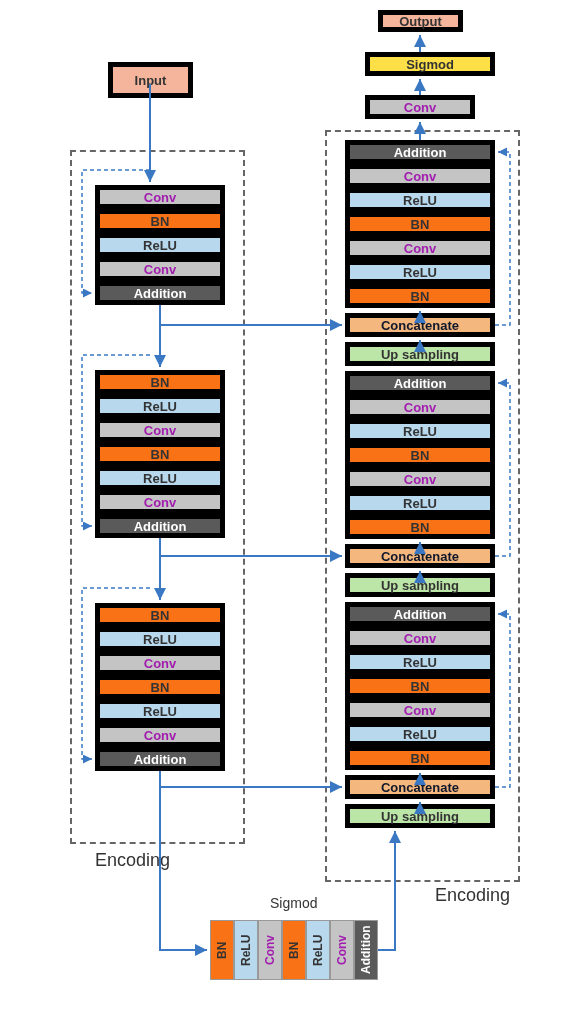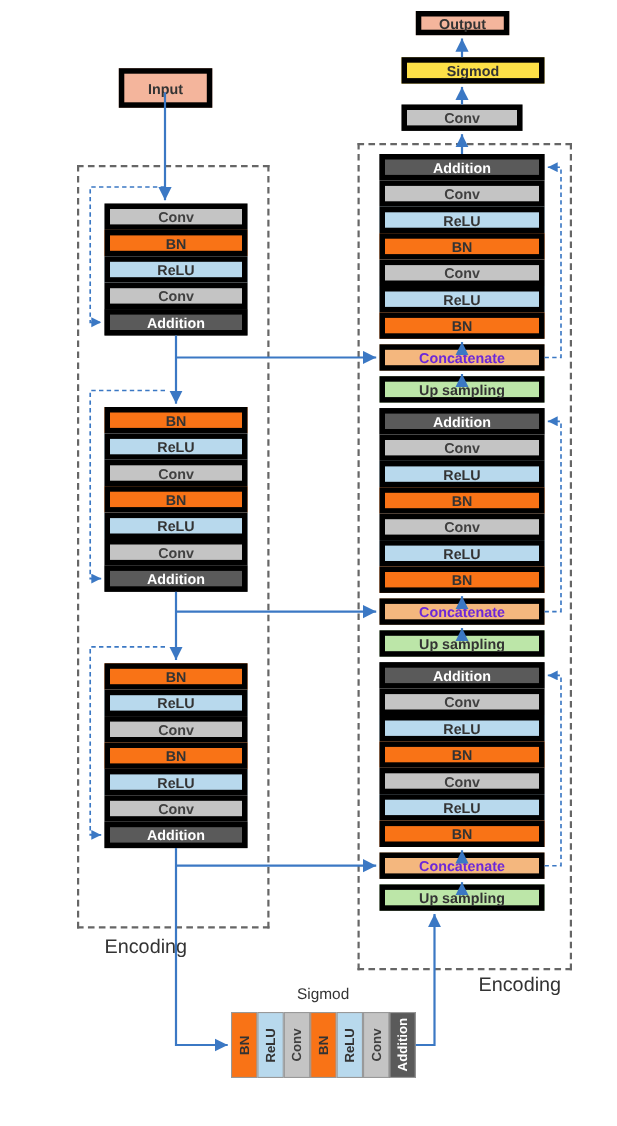--- a/index.html
+++ b/index.html
@@ -1,22 +1,22 @@
 <!DOCTYPE html>
 <html><head>
 <meta charset="utf-8">
 <style>
 *{box-sizing:border-box;margin:0;padding:0}
 body{font-family:'Segoe UI',Arial,sans-serif;background:#fff;width:561px;height:1024px;position:relative;overflow:hidden}
 .block{width:130px;height:24px;border:5px solid #000000;display:flex;align-items:center;justify-content:center;font-size:13px;font-weight:700;position:absolute}
-.conv{background:#c4c4c4;color:#404040}
+.conv{background:#c4c4c4;color:#a21caf}
 .bn{background:#f97316;color:#333}
 .relu{background:#b8d9ed;color:#333}
 .addition{background:#5a5a5a;color:#fff}
-.concat{background:#f4b77e;color:#6d28d9}
+.concat{background:#f4b77e;color:#0f172a}
 .upsamp{background:#bce6a8;color:#333}
 .input-block{background:#f4b59c;color:#333;width:85px;height:36px}
 .output-block{background:#f4b59c;color:#333;width:85px;height:22px}
 .sigmod{background:#fde047;color:#333;width:130px}
 .group-box{position:absolute;border:2px dashed #666;background:transparent}
 .section-label{position:absolute;font-size:18px;color:#333}
 .bridge-label{position:absolute;font-size:14px;color:#333}
 svg.arrows{position:absolute;top:0;left:0;width:561px;height:1024px;pointer-events:none}
 .vblock{width:24px;height:60px;border:1px solid #999;display:flex;align-items:center;justify-content:center;font-size:12px;font-weight:600;position:absolute;writing-mode:vertical-rl;text-orientation:mixed;transform:rotate(180deg)}
 </style>

